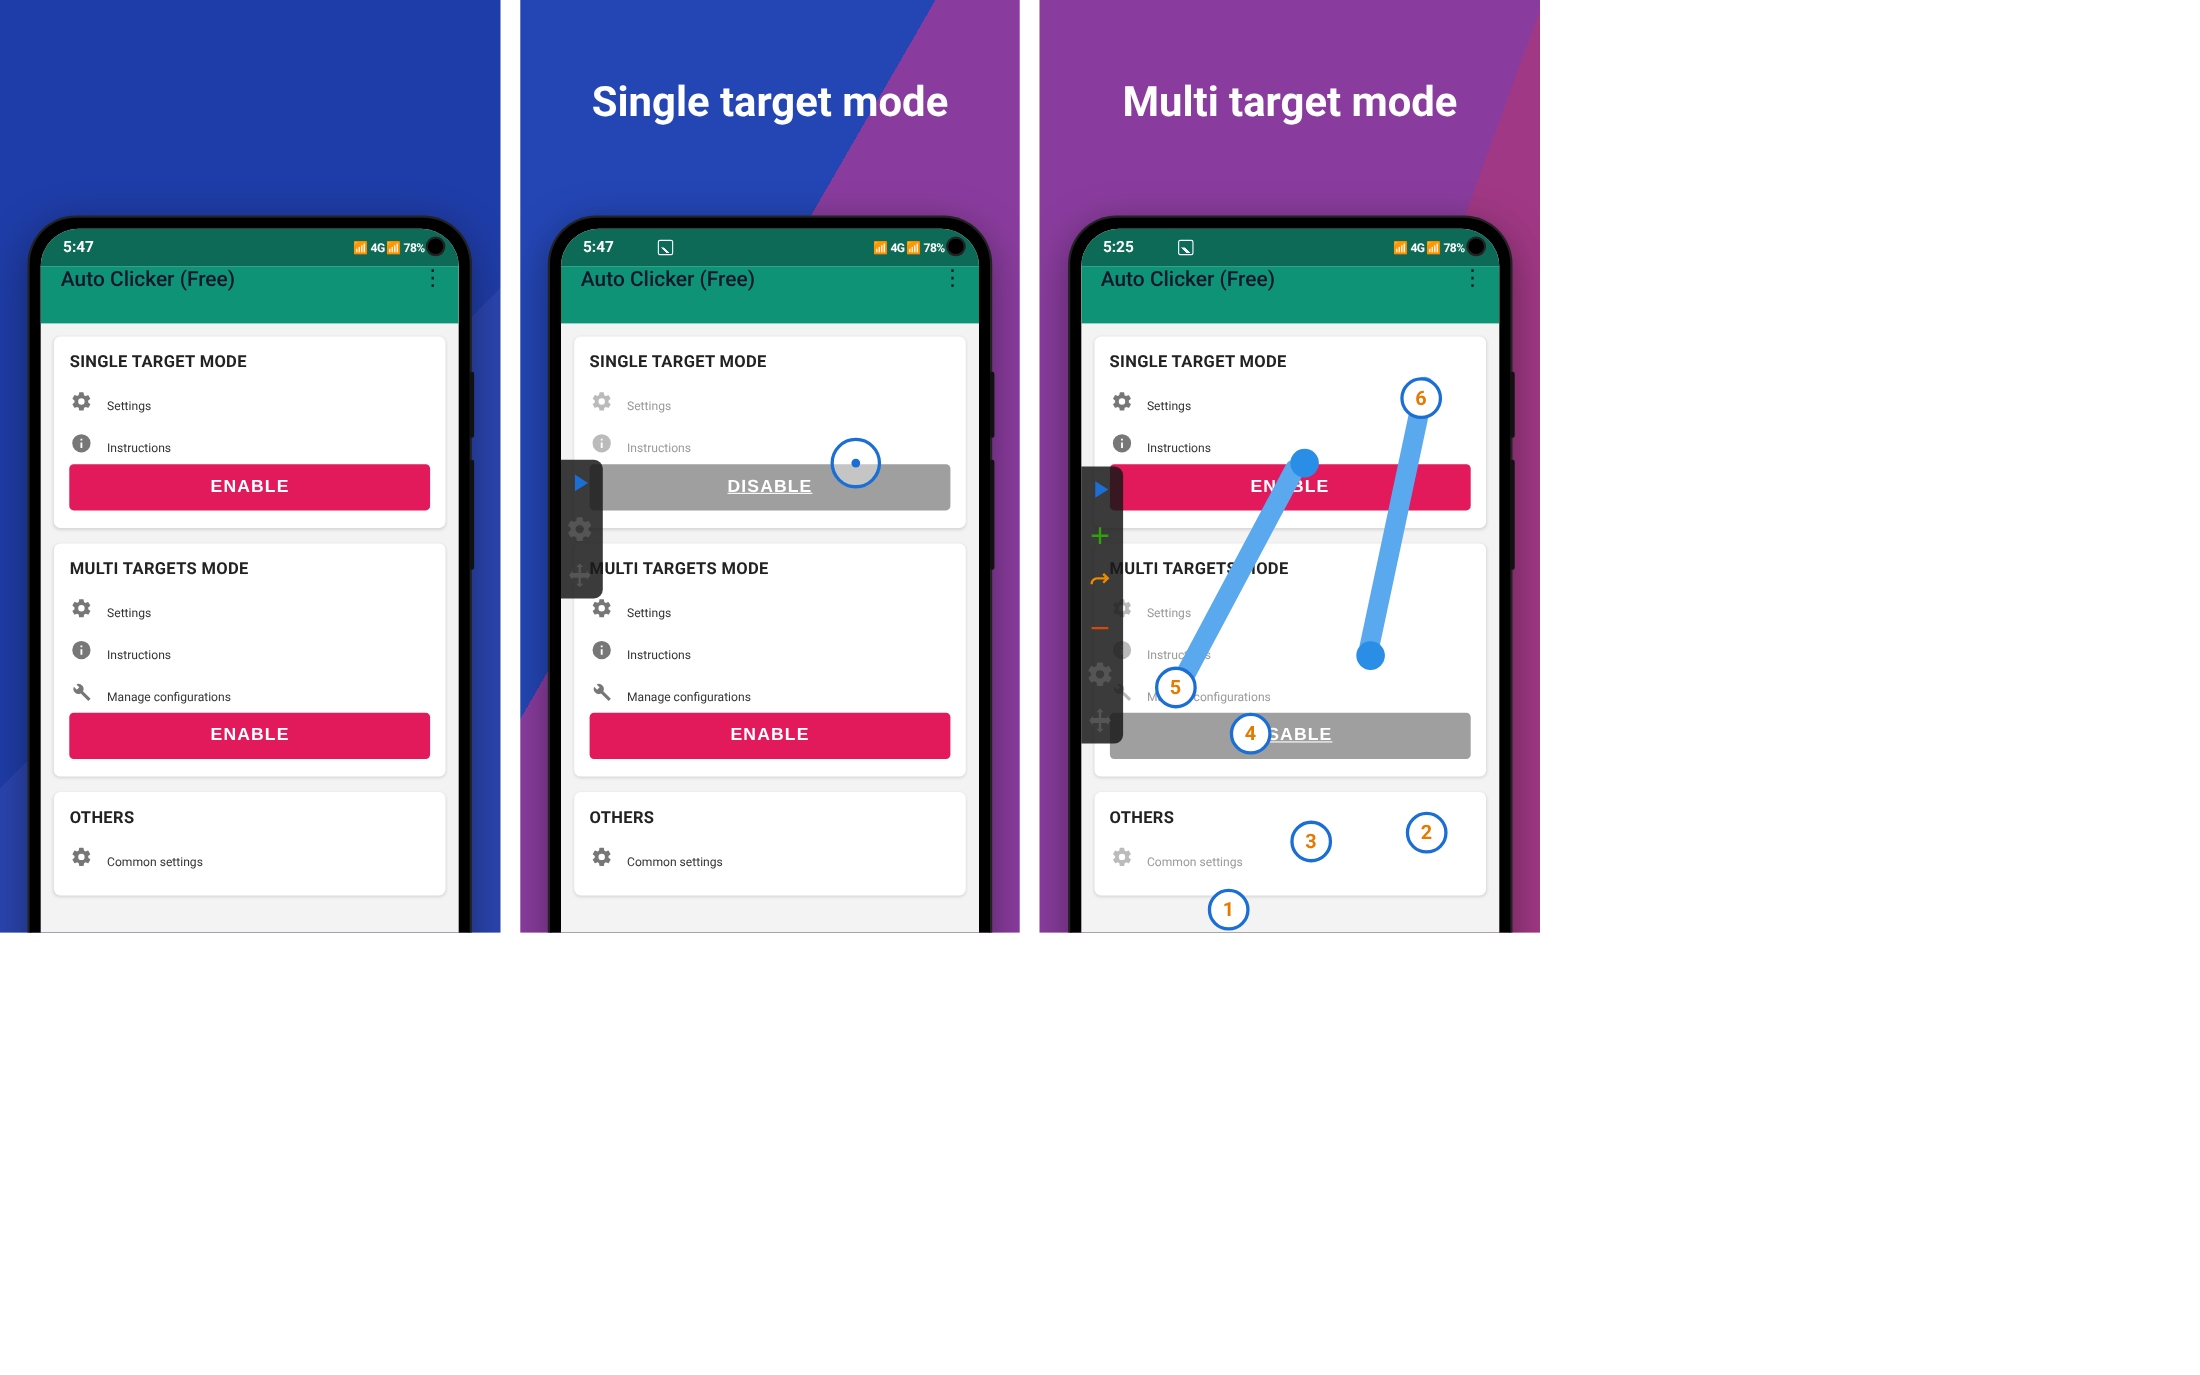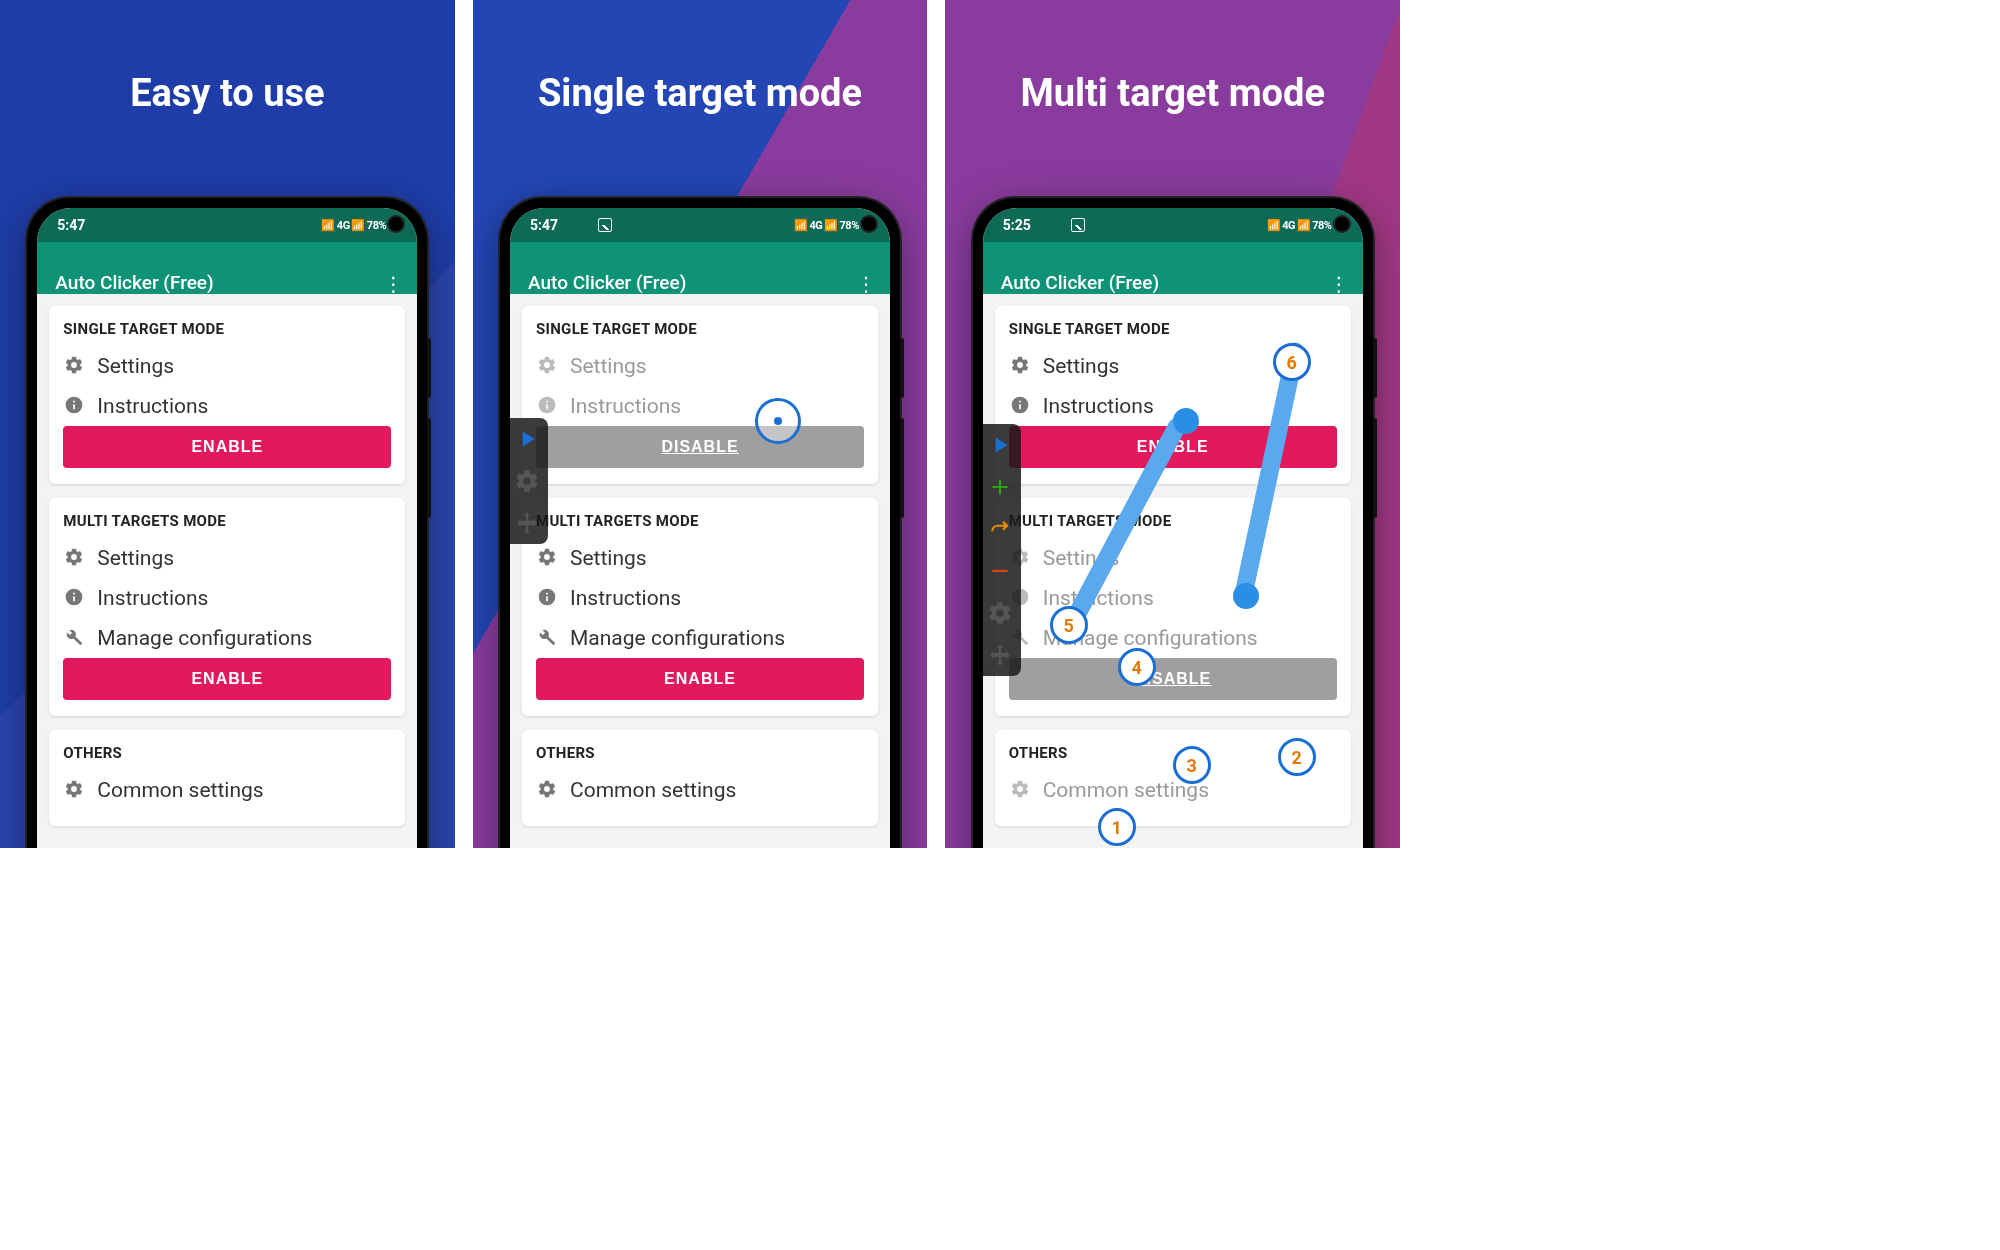--- a/index.html
+++ b/index.html
@@ -83,23 +83,23 @@
     top: 17px; right: 22px;
     width: 18px; height: 18px;
     background: #000;
     border-radius: 50%;
     border: 2px solid #222;
     z-index: 50;
   }
   .appbar {
     height: 52px;
     background: #0f9377;
-    color: #ffffff;
-    display: flex;
-    align-items: flex-end;
+    color: #0f172a;
+    display: flex;
+    align-items: flex-start;
     padding: 0 8px 0 18px;
     font-size: 19px;
     font-weight: 500;
   }
   .appbar .title { flex: 1; }
   .kebab { width: 32px; text-align: center; font-size: 20px; letter-spacing: 0; line-height: 1; cursor: pointer;}
   .content { padding: 12px; }
   .card {
     background: #fff;
     border-radius: 6px;
@@ -109,25 +109,25 @@
   }
   .card-title {
     font-size: 15px;
     font-weight: 700;
     color: #222;
     letter-spacing: 0.3px;
     margin-bottom: 8px;
   }
   .row {
     display: flex;
-    align-items: flex-start;
+    align-items: flex-end;
     gap: 12px;
     padding: 8px 0;
     color: #333;
-    font-size: 21px;
+    font-size: 11px;
     cursor: pointer;
   }
   .row.dim { color: #9a9a9a; }
   .row.dim .ic svg { fill: #bbb; }
   .ic { width: 22px; height: 22px; display:flex; align-items:center; justify-content:center; }
   .ic svg { width: 20px; height: 20px; fill: #777; }
   .btn {
     height: 42px;
     border-radius: 4px;
     color: #fff;
@@ -215,21 +215,20 @@
     <g id="i-minus">
         <path d="M5 11h14v2H5z"></path>
       </g>
     <g id="i-move">
         <path d="M12 2 9 5h2v5H6V8l-3 4 3 4v-2h5v5H9l3 3 3-3h-2v-5h5v2l3-4-3-4v2h-5V5h2z"></path>
       </g>
   </defs>
 </svg>
 
 <div class="panel bg-a">
-  <div class="caption">Easy to use</div>
   <div class="phone">
     <div class="camera"></div>
     <div class="screen">
       <div class="statusbar">
         <span class="time">5:47</span>
         <span class="spacer"></span>
         <span class="ind">
           <span>📶</span>
             <span>4G</span>
             <span>📶</span>

